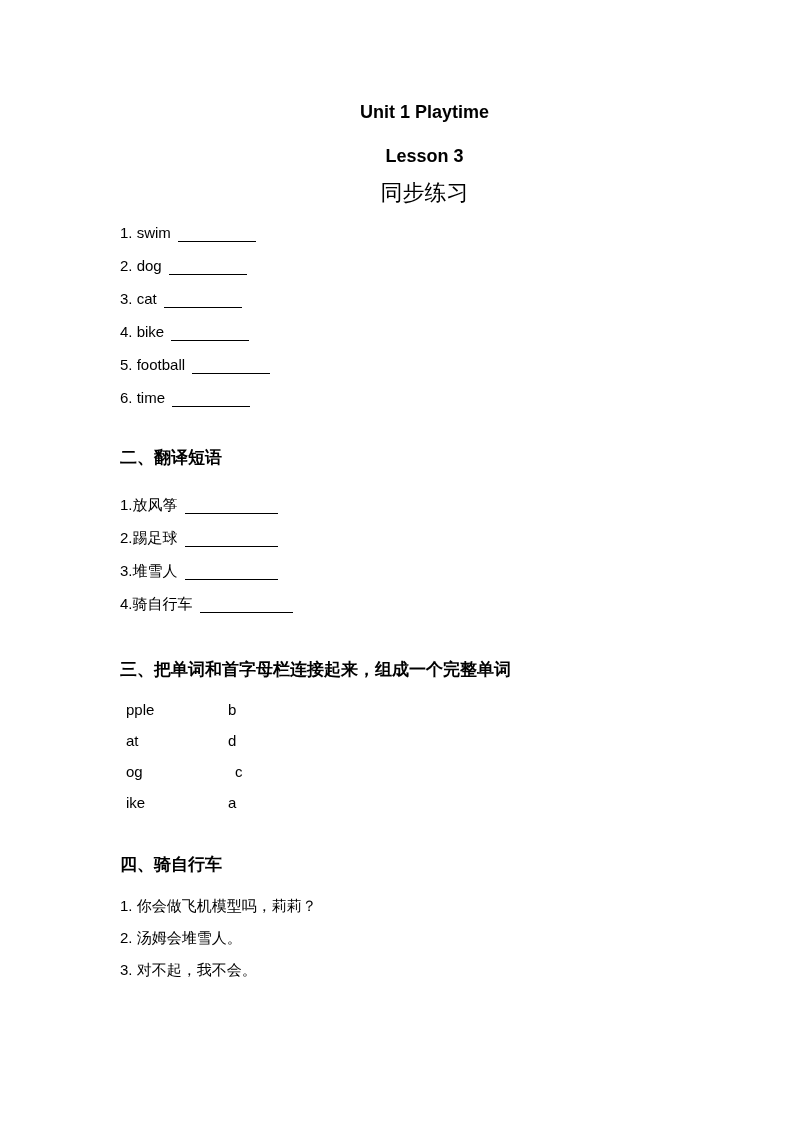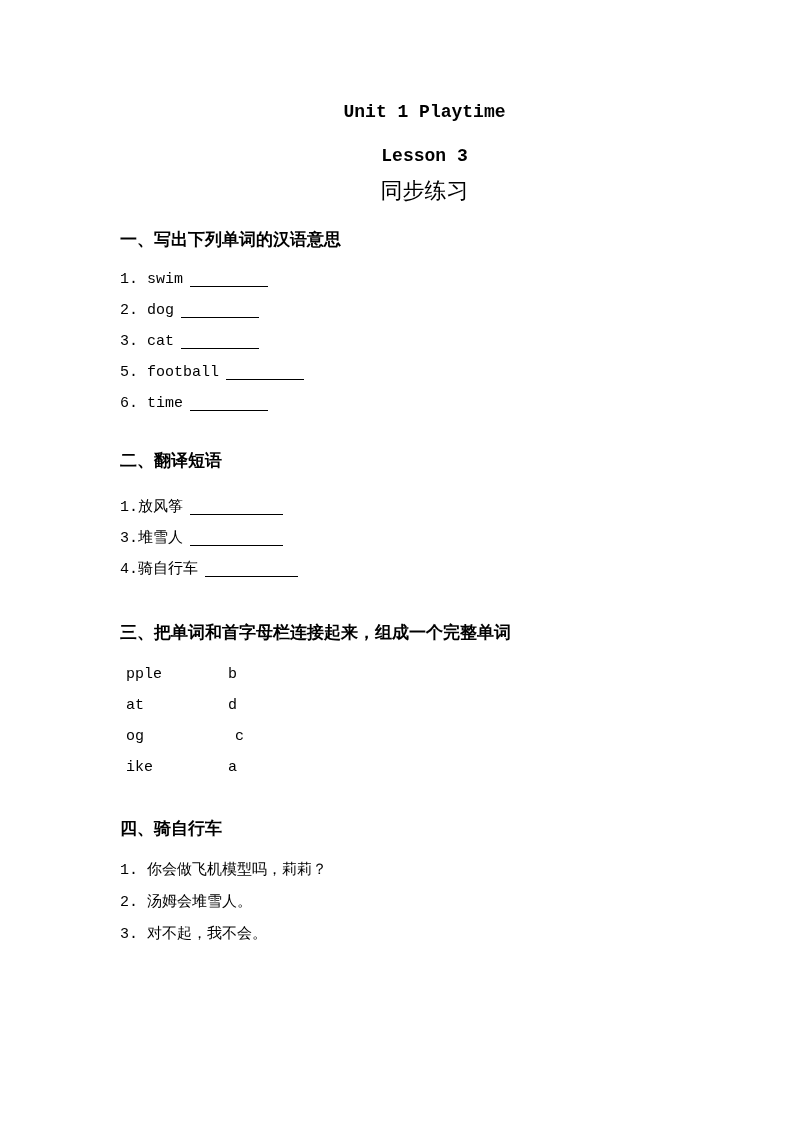--- a/index.html
+++ b/index.html
@@ -5,21 +5,21 @@
   html, body {
     margin: 0;
     padding: 0;
     background: #ffffff;
   }
   .page {
     width: 793px;
     height: 1122px;
     background: #ffffff;
     color: #000000;
-    font-family: Liberation Mono, monospace;
+    font-family: Liberation Sans, sans-serif;
     box-sizing: border-box;
     padding: 103px 64px 0 120px;
     overflow: hidden;
   }
   .title-line {
     text-align: center;
     font-weight: bold;
     font-size: 18px;
     line-height: 1;
     margin: 0;
@@ -78,32 +78,33 @@
 </style>
 </head>
 <body>
 
 <div class="page">
 
   <p class="title-line">Unit 1 Playtime</p>
   <p class="title-line second">Lesson 3</p>
   <p class="subtitle-line">同步练习</p>
 
-  <p class="sec-heading sec1-heading">一、写出下列单词的汉语意思</p>
   <div class="sec1">
     <p class="item first"><span>1. swim</span><span class="blank blank-s1"></span></p>
     <p class="item"><span>2. dog</span><span class="blank blank-s1"></span></p>
     <p class="item"><span>3. cat</span><span class="blank blank-s1"></span></p>
+    <p class="item"><span>4. bike</span><span class="blank blank-s1"></span></p>
     <p class="item"><span>5. football</span><span class="blank blank-s1"></span></p>
     <p class="item"><span>6. time</span><span class="blank blank-s1"></span></p>
   </div>
 
   <p class="sec-heading sec2-heading">二、翻译短语</p>
   <div class="sec2">
     <p class="item first"><span>1.放风筝</span><span class="blank blank-s2"></span></p>
+    <p class="item"><span>2.踢足球</span><span class="blank blank-s2"></span></p>
     <p class="item"><span>3.堆雪人</span><span class="blank blank-s2"></span></p>
     <p class="item"><span>4.骑自行车</span><span class="blank blank-s2"></span></p>
   </div>
 
   <p class="sec-heading sec3-heading">三、把单词和首字母栏连接起来，组成一个完整单词</p>
   <div class="sec3">
     <div class="match-row first">
       <span class="match-word">pple</span>
       <span class="match-letter">b</span>
     </div>

